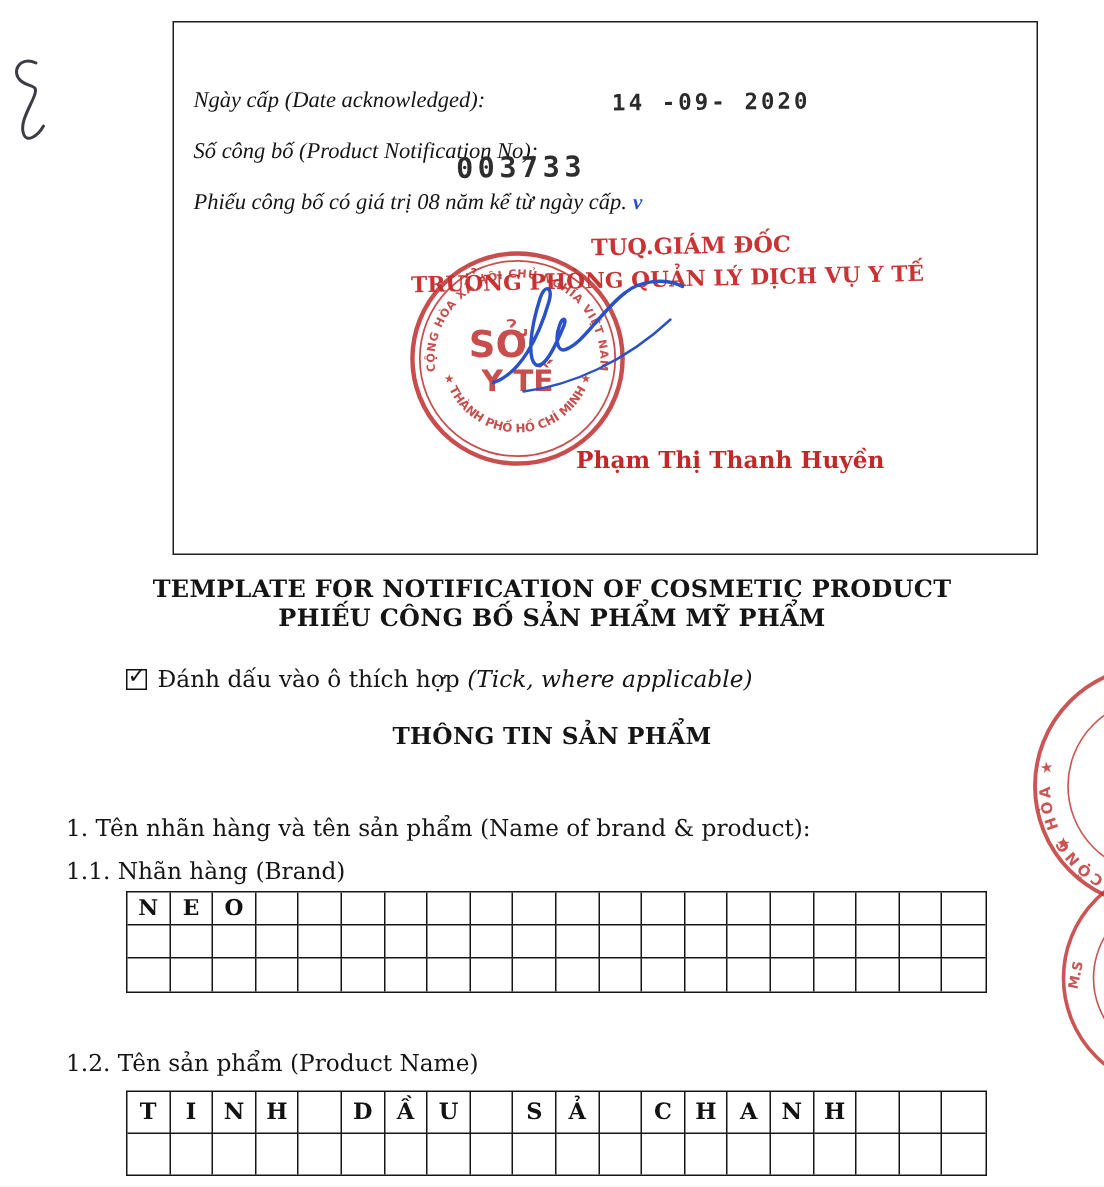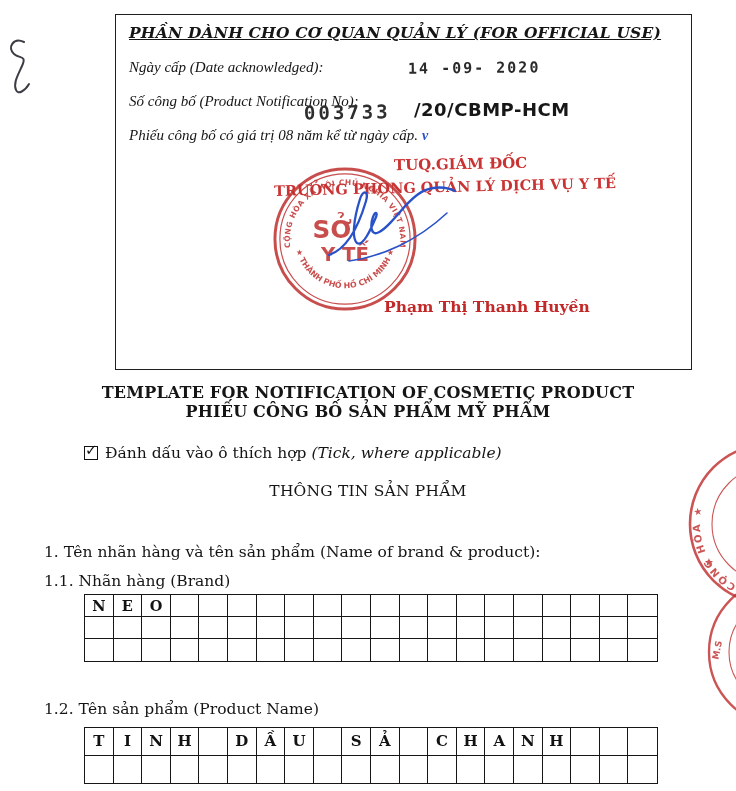--- a/index.html
+++ b/index.html
@@ -63,21 +63,21 @@
   .checkbox {
     display:inline-block; width:14px; height:14px; border:1.6px solid #111;
     vertical-align:-2px; margin-right:7px; position:relative;
   }
   .checkbox .check {
     position:absolute; left:0px; top:-6px; font-size:15px; font-weight:bold;
     font-family:"DejaVu Sans","Liberation Sans",sans-serif; color:#111;
   }
   .tick-en { font-style:italic; }
   .section-block { position:absolute; left:0; right:0; top:482px; text-align:center; }
-  .section-line { font-weight:normal; font-size:15.5px; line-height:18.5px; letter-spacing:0.2px; }
+  .section-line { font-weight:bold; font-size:15.5px; line-height:18.5px; letter-spacing:0.2px; }
 
   
   .field-label { position:absolute; font-size:15.5px; white-space:nowrap; }
   .item1-label  { left:44px; top:543px; }
   .item11-label { left:44px; top:572px; }
   .item12-label { left:44px; top:700px; }
 
   
   .letter-grid {
     position:absolute; left:84px; width:574px;
@@ -103,28 +103,26 @@
 </head>
 <body>
 
 <div class="page">
 
   <svg class="hand-mark" viewBox="0 0 30 62">
     <path d="M 20 6 C 9 1 3 12 10 18 C 16 23 23 19 18 30 C 14 39 9 47 12 54 C 14 59 21 55 25 48" stroke="#3c3c44" stroke-width="2" fill="none" stroke-linecap="round"></path>
   </svg>
 
   <div class="official-box">
-    <div class="box-title">PHẦN DÀNH CHO CƠ QUAN QUẢN LÝ (FOR OFFICIAL USE)</div>
 
     <div class="box-label date-label">Ngày cấp (Date acknowledged):</div>
     <div class="date-stamp">14 -09- 2020</div>
 
     <div class="box-label notif-label">Số công bố (Product Notification No):</div>
     <div class="notif-number">003733</div>
-    <div class="notif-code">/20/CBMP-HCM</div>
 
     <div class="box-label validity-label">
       <span>Phiếu công bố có giá trị 08 năm kể từ ngày cấp.</span><span class="pen-tick">ν</span>
     </div>
 
     <div class="stamp-line stamp-line1">TUQ.GIÁM ĐỐC</div>
     <div class="stamp-line stamp-line2">TRƯỞNG PHÒNG QUẢN LÝ DỊCH VỤ Y TẾ</div>
 
     <svg class="seal-main" viewBox="0 0 150 150">
       <g opacity="0.86">

